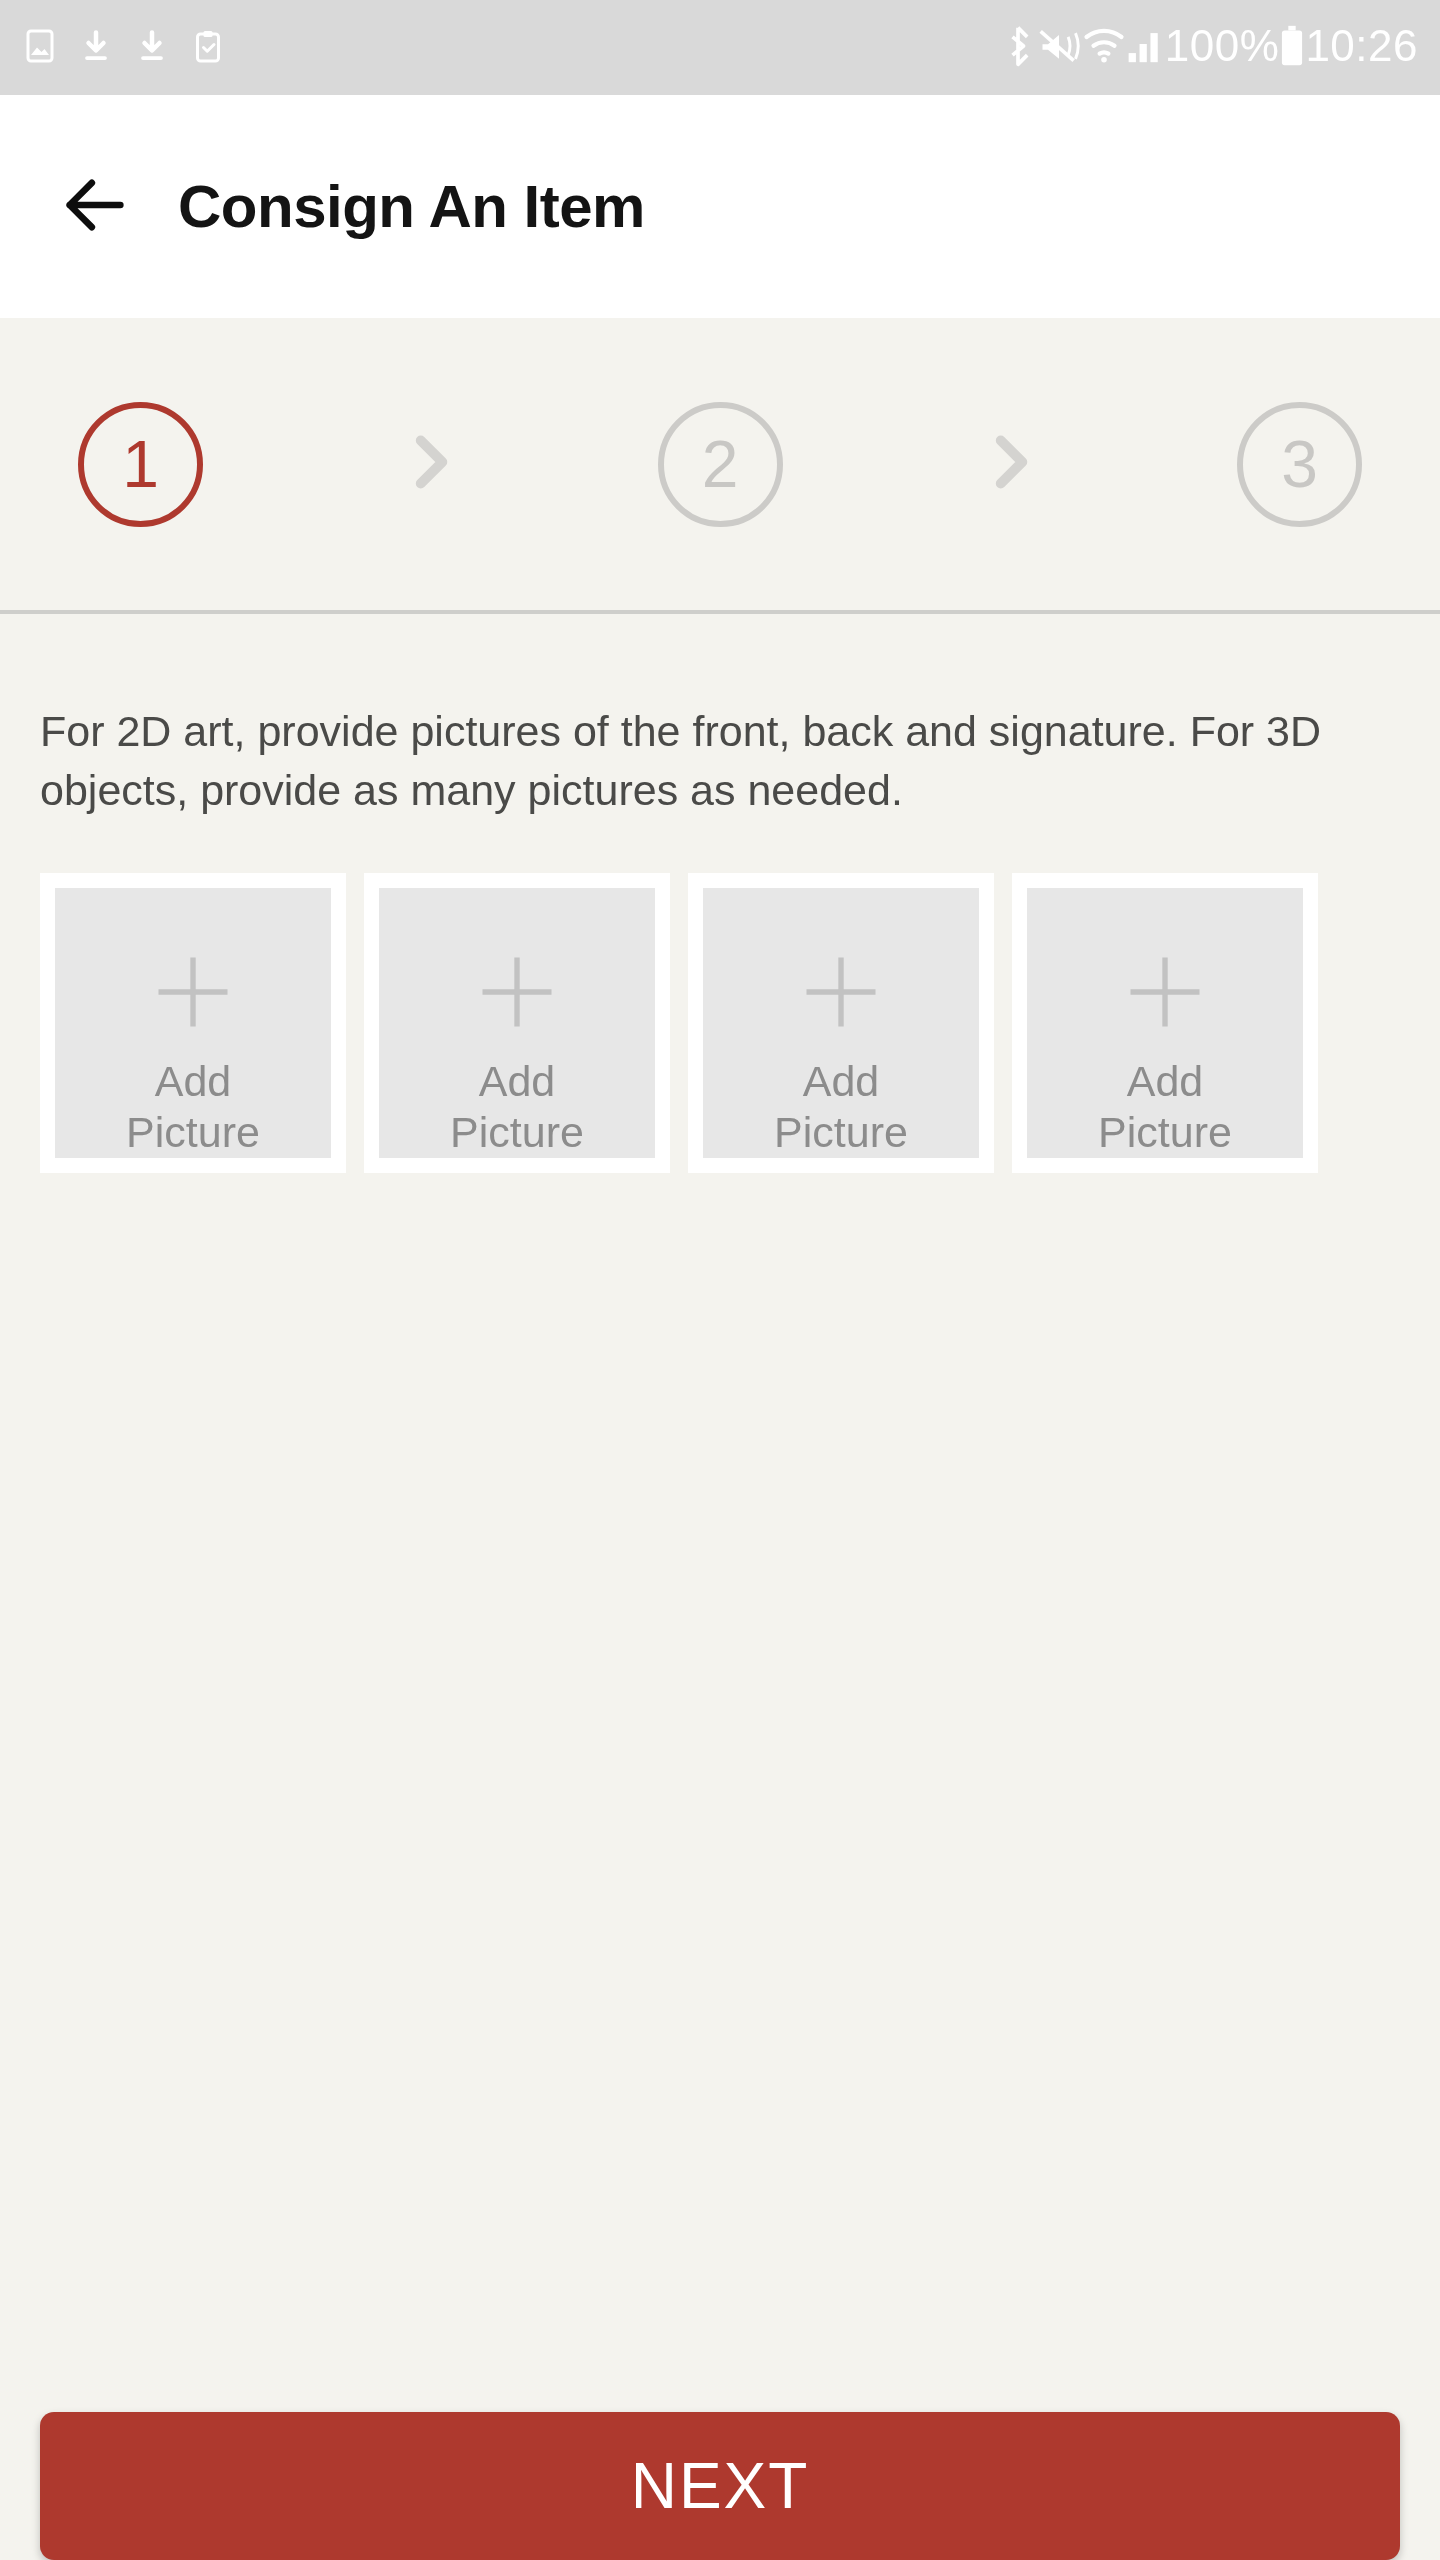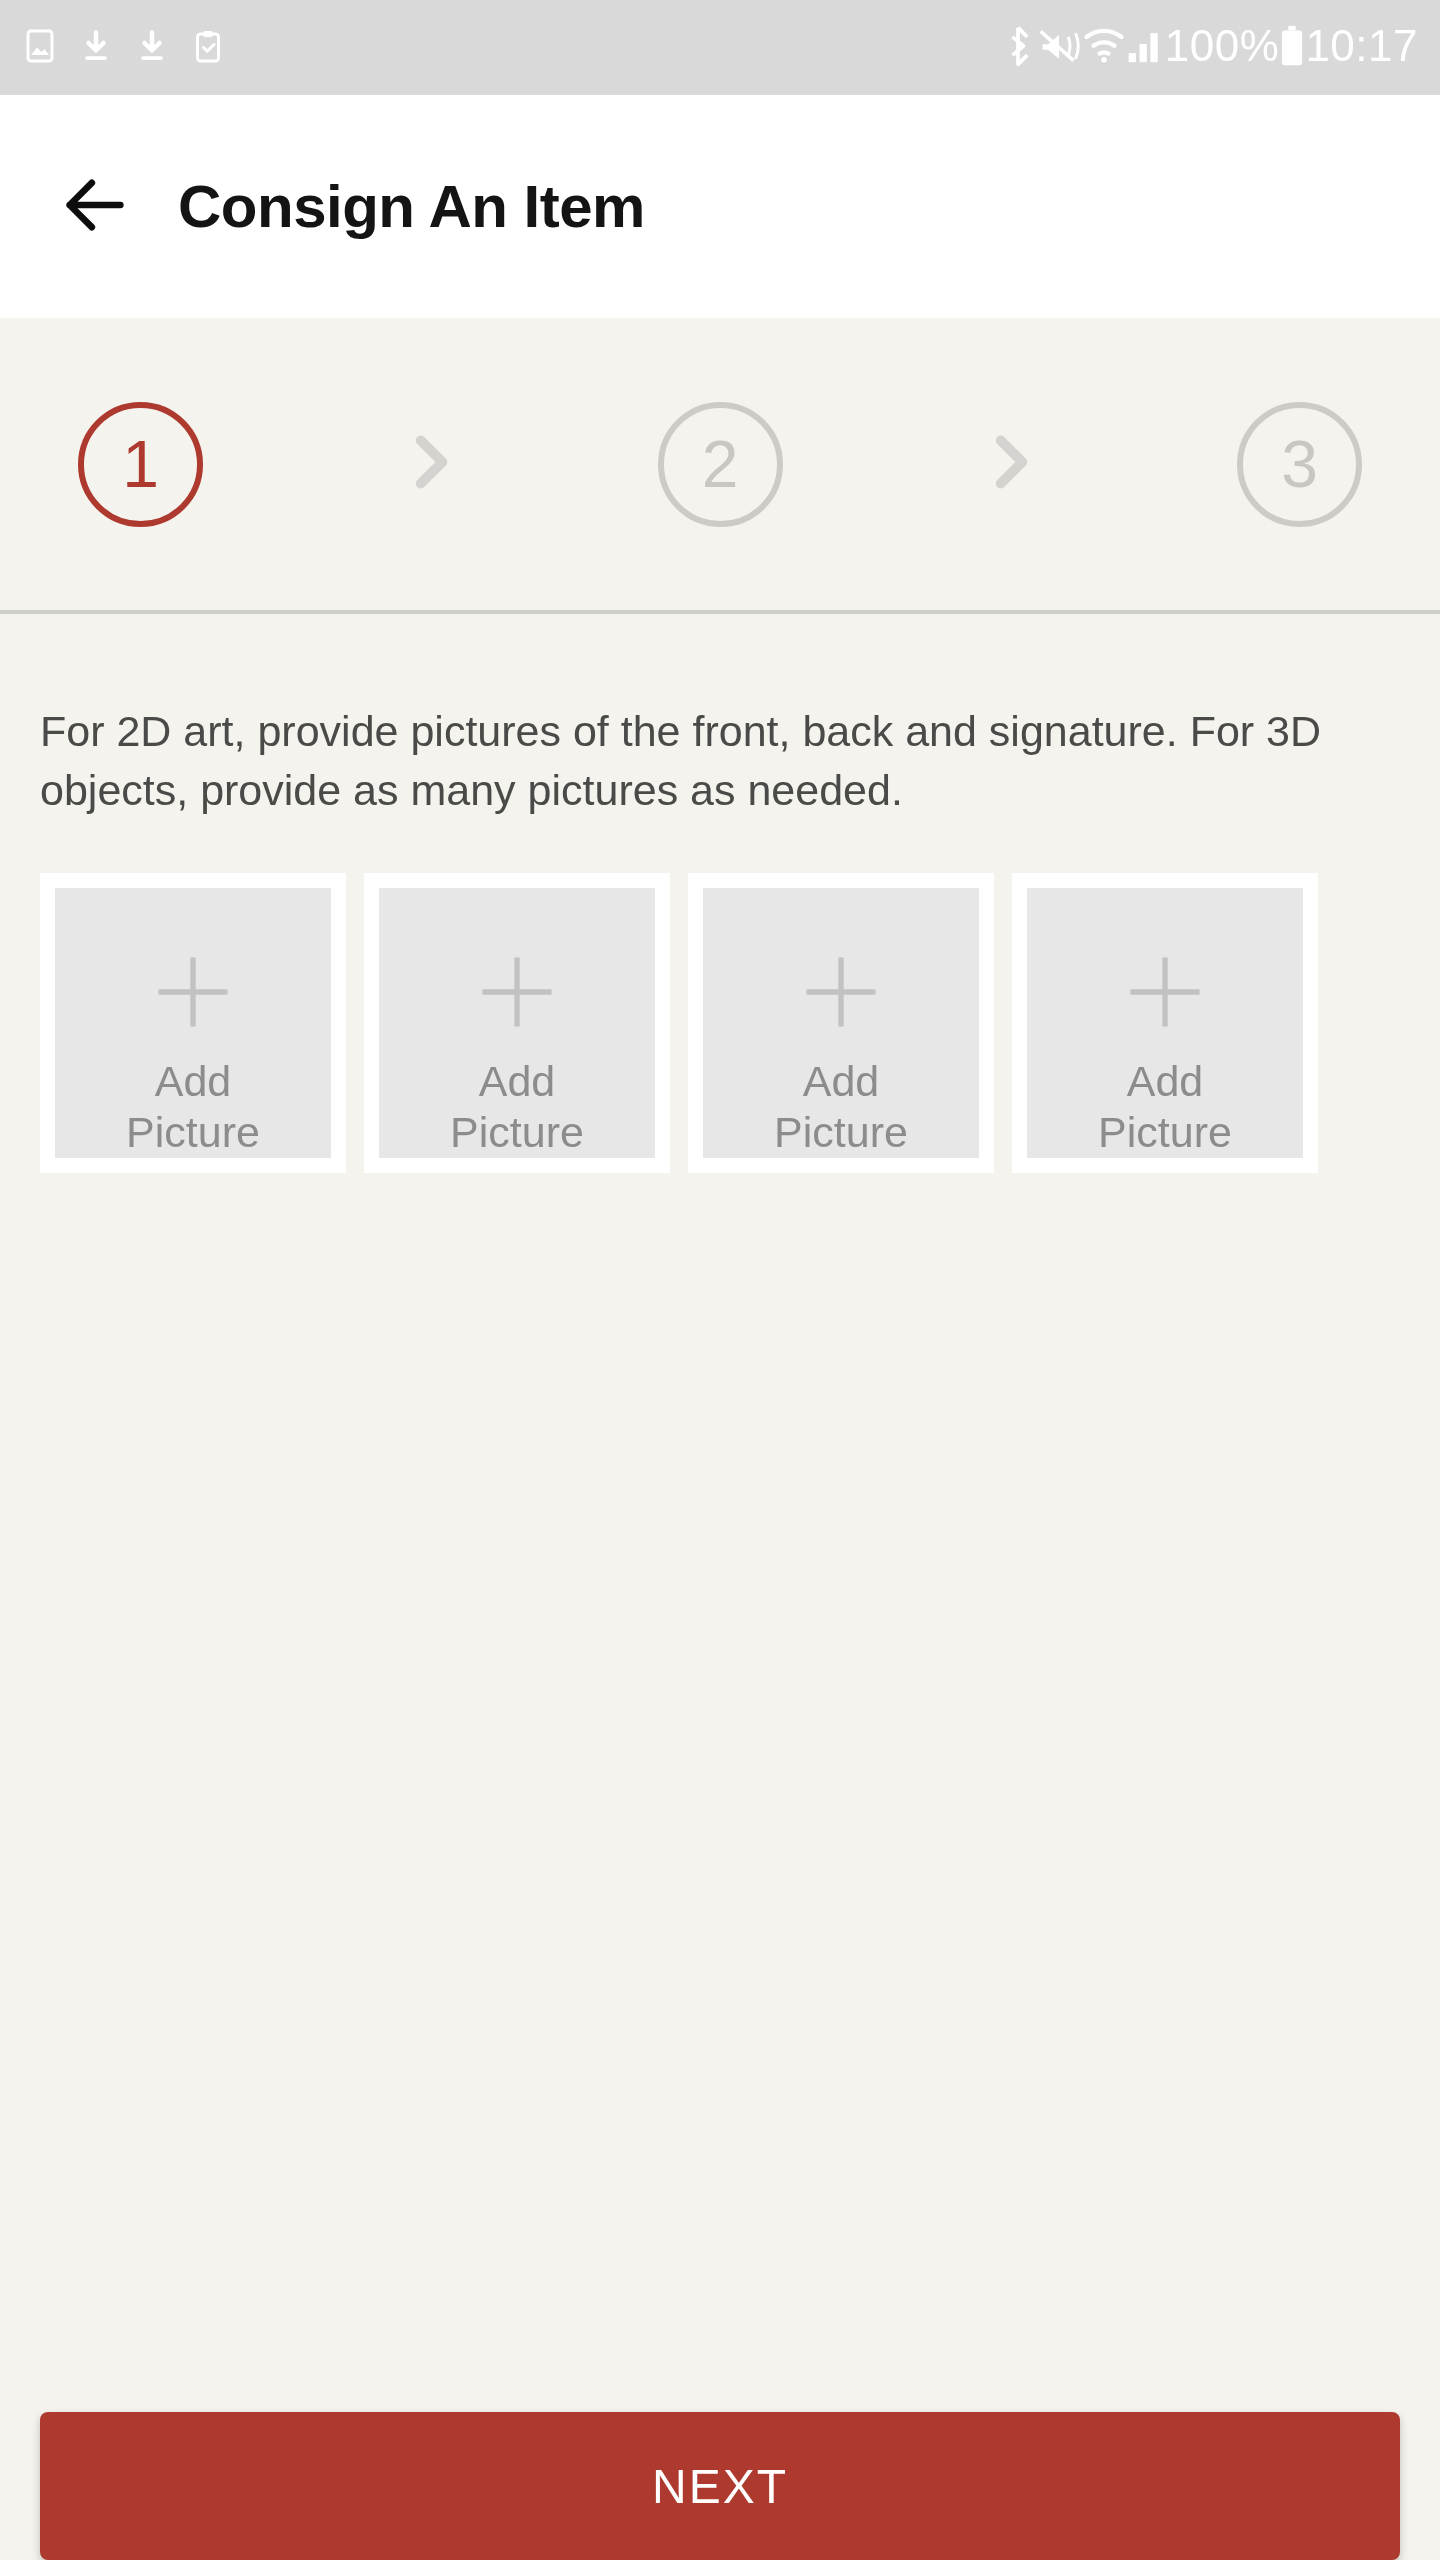--- a/index.html
+++ b/index.html
@@ -141,23 +141,23 @@
   .footer {
     height: 148px;
     background: #F4F3EE;
     padding: 0 40px;
   }
   .next-btn {
     width: 100%;
     height: 148px;
     background: #AE392E;
     border: none;
-    border-radius: 8px;
+    border-radius: 14px;
     color: #FFFFFF;
-    font-size: 48px;
+    font-size: 64px;
     font-family: "Liberation Sans", sans-serif;
     letter-spacing: 2px;
     box-shadow: 0 4px 9px rgba(0,0,0,0.22);
     cursor: pointer;
   }
 </style>
 </head>
 <body>
 
 <div class="status-bar">
@@ -217,21 +217,21 @@
         <rect x="14" y="5" width="4" height="16" fill="#FFFFFF"></rect>
       </svg>
     </span>
     <span class="status-text">100%</span>
     <span class="status-icon">
       <svg width="26" height="44" viewBox="0 0 14 24" fill="none">
         <rect x="5" y="1" width="4" height="2.5" fill="#FFFFFF"></rect>
         <rect x="1.5" y="3.5" width="11" height="19" rx="1.5" fill="#FFFFFF"></rect>
       </svg>
     </span>
-    <span class="status-text">10:17</span>
+    <span class="status-text">10:26</span>
   </div>
 </div>
 
 <div class="title-bar">
   <div class="back-btn">
     <span>
       <svg width="76" height="76" viewBox="0 0 24 24" fill="none">
         <path d="M20 12H4M4 12l7-7M4 12l7 7" stroke="#0D0D0D" stroke-width="2.1" stroke-linecap="round" stroke-linejoin="round"></path>
       </svg>
     </span>

